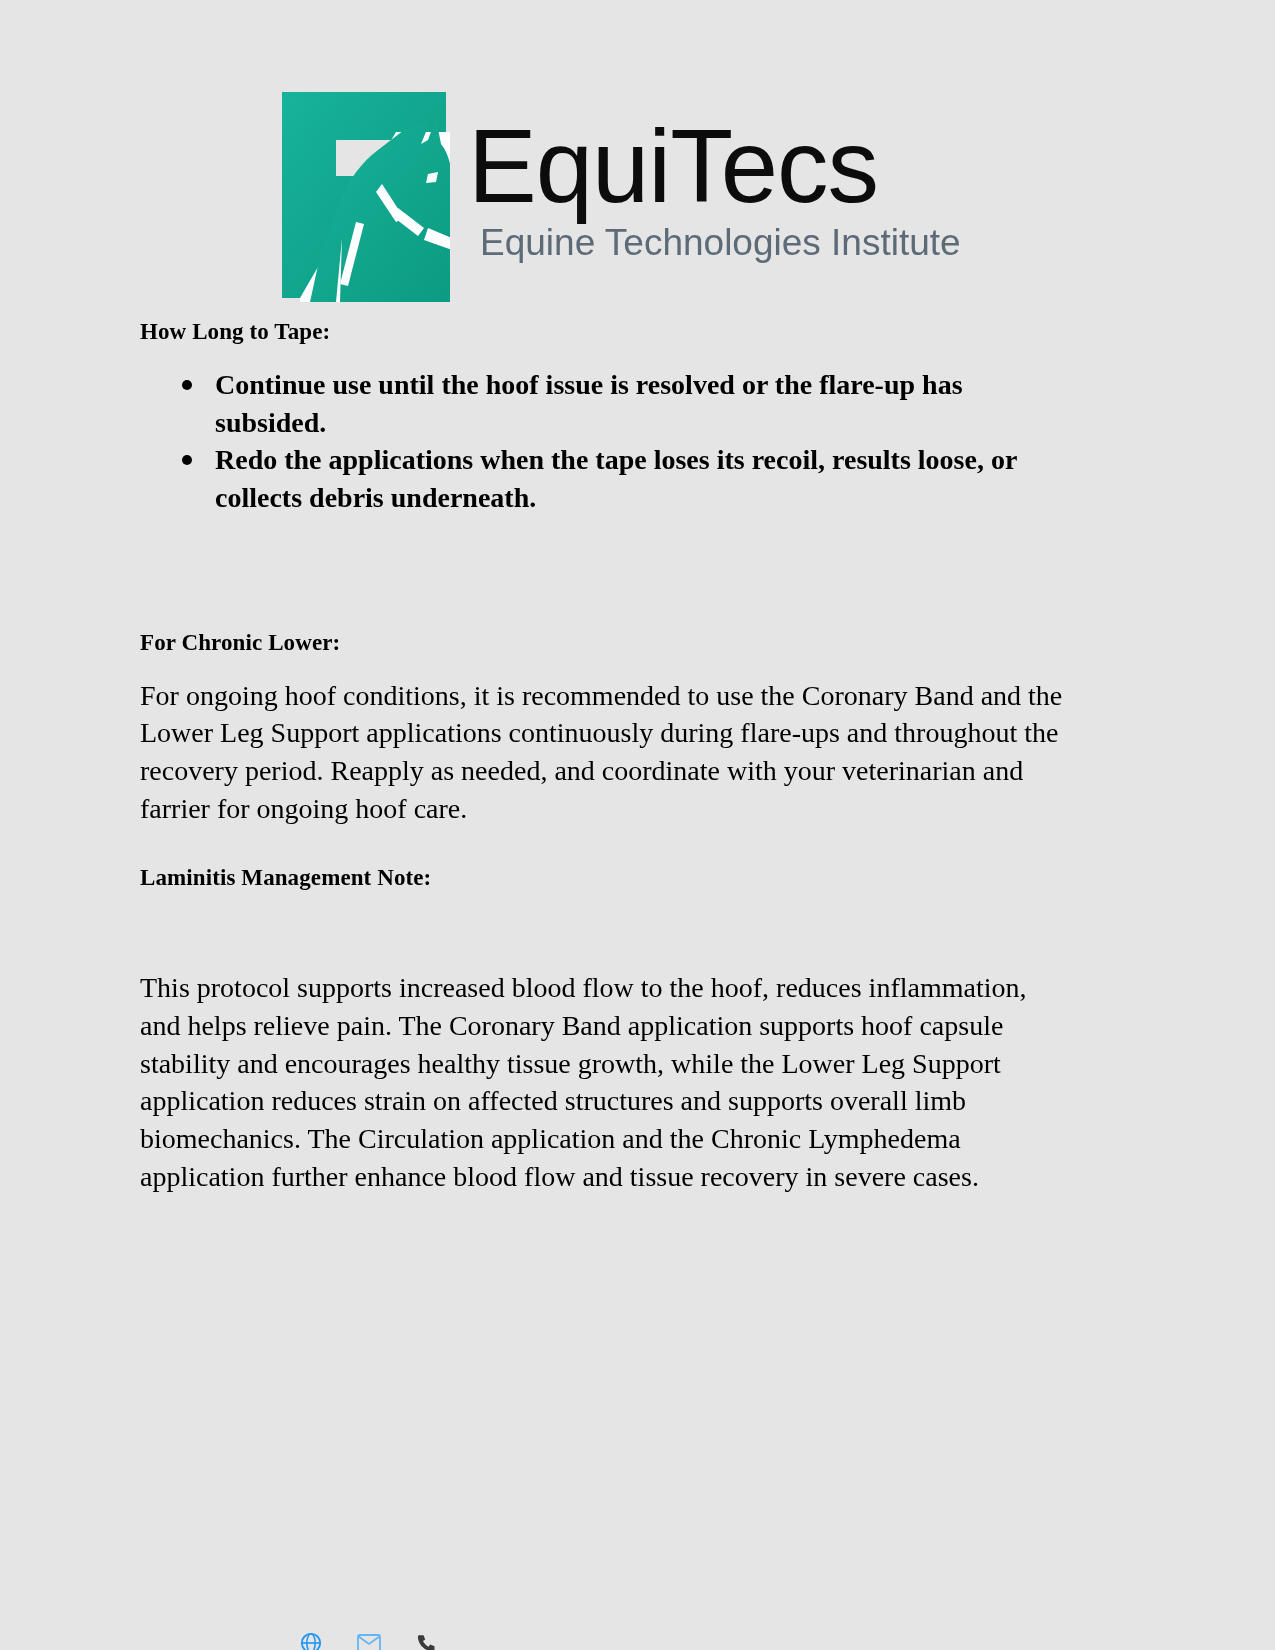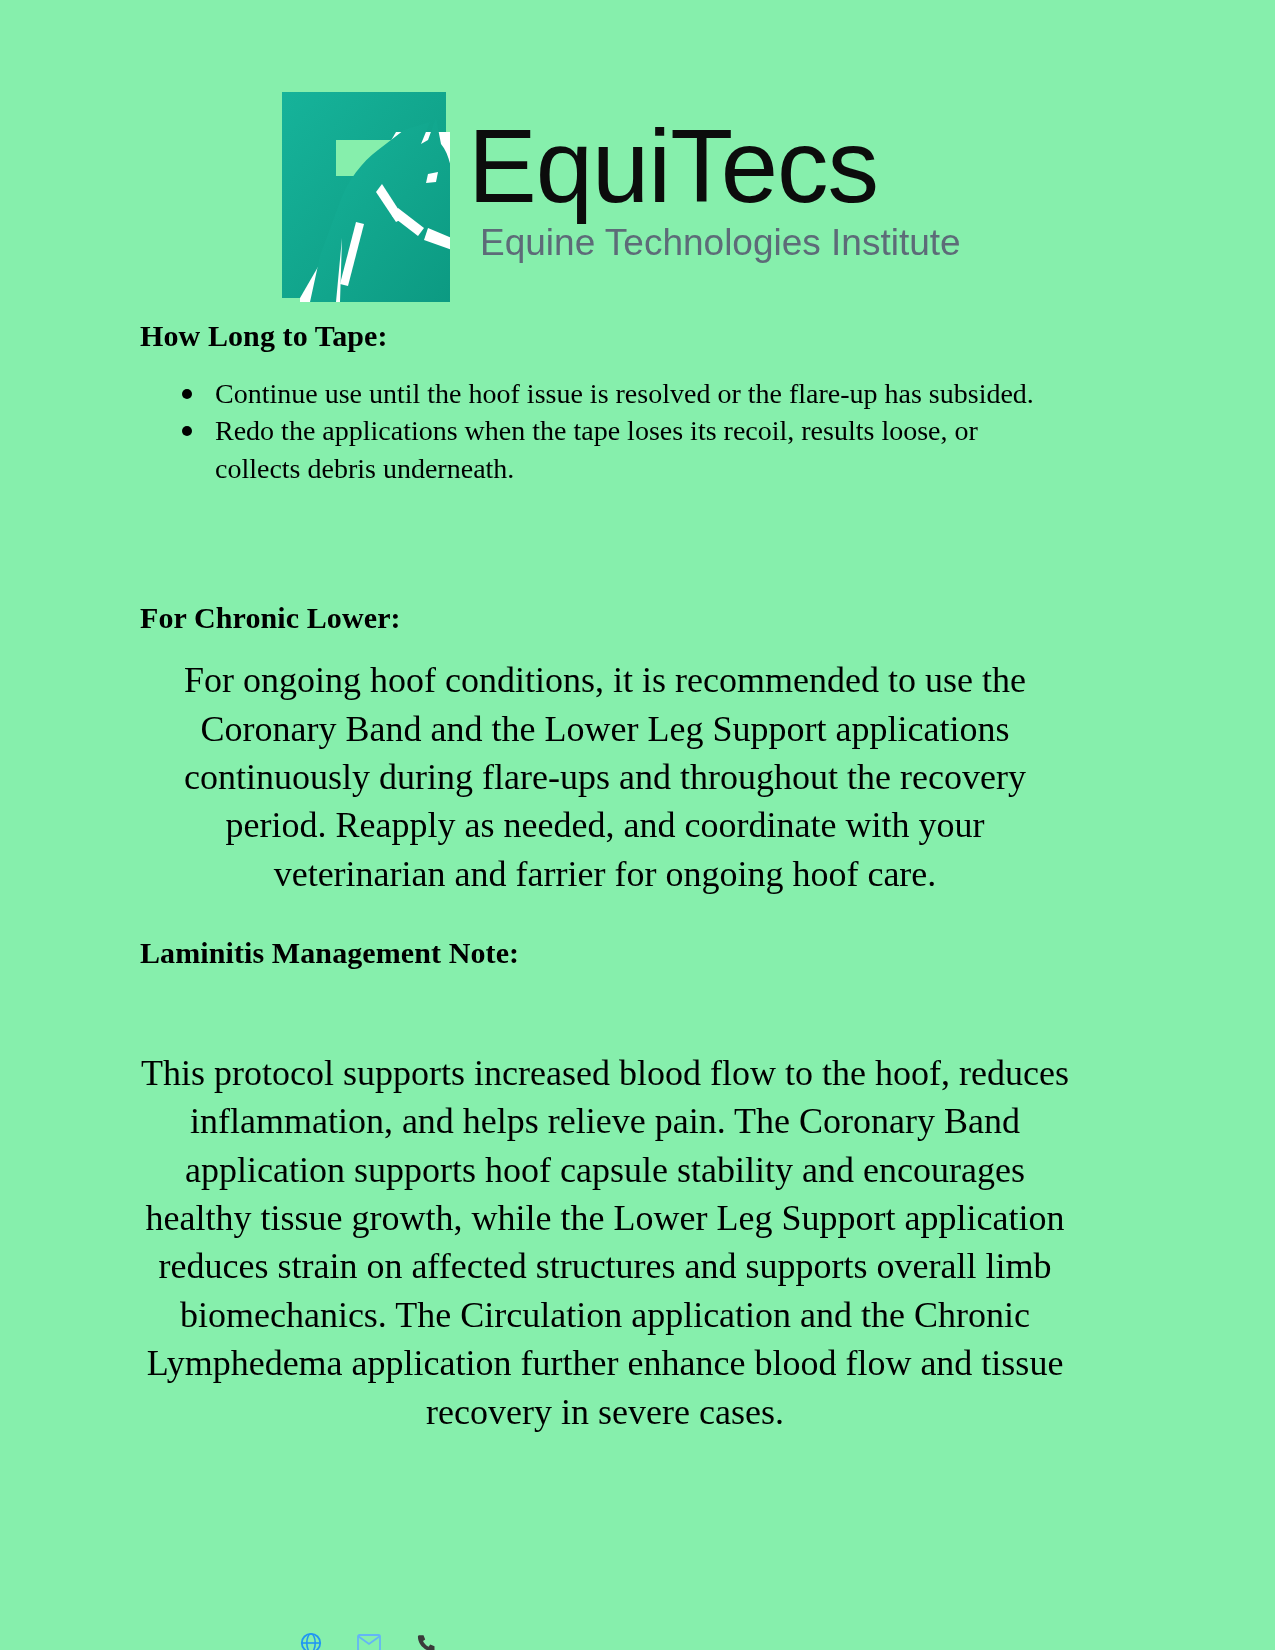--- a/index.html
+++ b/index.html
@@ -8,21 +8,21 @@
     background: #ffffff;
   }
   body {
     font-family: "Liberation Serif", "DejaVu Serif", serif;
     color: #000000;
   }
   .page {
     position: relative;
     width: 1275px;
     height: 1650px;
-    background: #86efac;
+    background: #e5e5e5;
     overflow: hidden;
     box-sizing: border-box;
   }
 
   
   .logo-block {
     position: absolute;
     top: 88px;
     left: 278px;
     width: 690px;
@@ -63,45 +63,46 @@
 
   
   .doc {
     position: absolute;
     left: 140px;
     top: 318px;
     width: 930px;
   }
   h2.section-heading {
     font-family: "Liberation Serif", "DejaVu Serif", serif;
-    font-size: 30px;
+    font-size: 23px;
     font-weight: bold;
     margin: 0;
     padding: 0;
     line-height: 1.22;
     letter-spacing: 0.1px;
   }
   p.para {
-    font-size: 36px;
+    font-size: 28px;
     line-height: 1.345;
     margin: 0;
     padding: 0;
-    text-align: center;
+    text-align: left;
   }
   ul.bullets {
     margin: 0;
     padding: 0 0 0 75px;
     list-style: none;
   }
   ul.bullets li {
     font-size: 28px;
     line-height: 1.345;
     position: relative;
     margin: 0 0 0 0;
     padding-left: 0;
+    font-weight: bold;
   }
   ul.bullets li .dot {
     position: absolute;
     left: -33px;
     top: 0.50em;
     width: 10px;
     height: 10px;
     border-radius: 50%;
     background: #000;
   }

